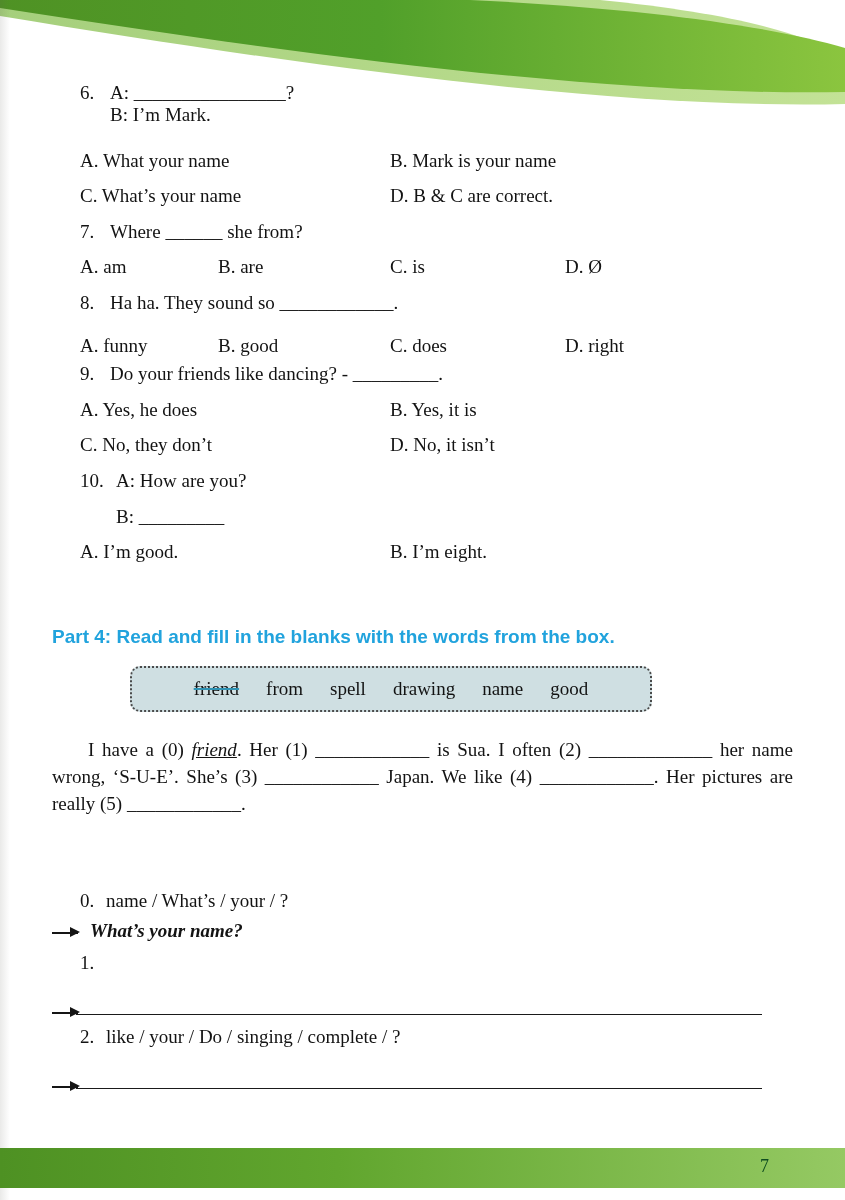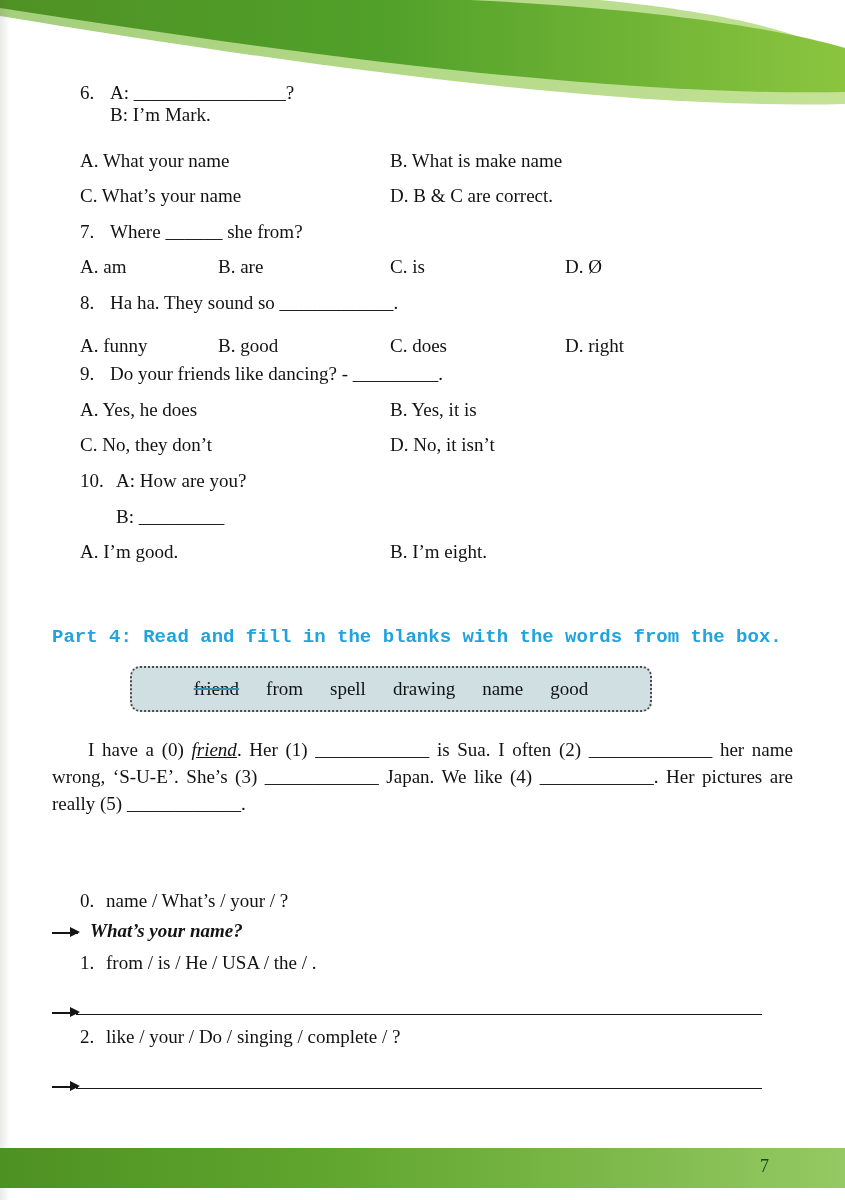--- a/index.html
+++ b/index.html
@@ -5,21 +5,21 @@
   html,body { margin:0; padding:0; background:#ffffff; }
   .page {
     position:relative; width:845px; height:1200px; margin:0 auto;
     background:#ffffff; overflow:hidden;
     font-family:"Liberation Serif", serif; font-size:19px; color:#131313;
   }
   .row { position:absolute; left:0; width:845px; height:30px; }
   .t { position:absolute; top:0; white-space:nowrap; }
   .part-heading {
     position:absolute; left:52px; white-space:nowrap;
-    font-family:Liberation Mono, monospace; font-weight:700;
+    font-family:Liberation Sans, sans-serif; font-weight:700;
     font-size:19px; color:#21a3dd;
   }
   .word-box {
     position:absolute; left:130px; top:666px; width:522px; height:46px;
     background:#cfdfe2; border:2px dotted #4a4a4a; border-radius:10px;
     display:flex; align-items:center; justify-content:center; gap:27px;
     box-sizing:border-box;
   }
   .word-box span { white-space:nowrap; }
   .struck {
@@ -81,21 +81,21 @@
 
   <div class="row" style="top:82px">
     <span class="t" style="left:80px">6.</span>
     <span class="t" style="left:110px">A: ________________?</span>
   </div>
   <div class="row" style="top:104px">
     <span class="t" style="left:110px">B: I’m Mark.</span>
   </div>
   <div class="row" style="top:150px">
     <span class="t" style="left:80px">A. What your name</span>
-    <span class="t" style="left:390px">B. What is make name</span>
+    <span class="t" style="left:390px">B. Mark is your name</span>
   </div>
   <div class="row" style="top:185px">
     <span class="t" style="left:80px">C. What’s your name</span>
     <span class="t" style="left:390px">D. B &amp; C are correct.</span>
   </div>
 
   <div class="row" style="top:221px">
     <span class="t" style="left:80px">7.</span>
     <span class="t" style="left:110px">Where ______ she from?</span>
   </div>
@@ -160,21 +160,20 @@
     <span class="t" style="left:80px">0.</span>
     <span class="t" style="left:106px">name / What’s / your / ?</span>
   </div>
   <div class="row" style="top:920px">
     <span class="arrow" style="left:52px; top:12px"></span>
     <span class="t answer" style="left:90px">What’s your name?</span>
   </div>
 
   <div class="row" style="top:952px">
     <span class="t" style="left:80px">1.</span>
-    <span class="t" style="left:106px">from / is / He / USA / the / .</span>
   </div>
   <div class="row" style="top:990px">
     <span class="arrow" style="left:52px; top:22px"></span>
     <div class="fill-line"></div>
   </div>
 
   <div class="row" style="top:1026px">
     <span class="t" style="left:80px">2.</span>
     <span class="t" style="left:106px">like / your / Do / singing / complete / ?</span>
   </div>

